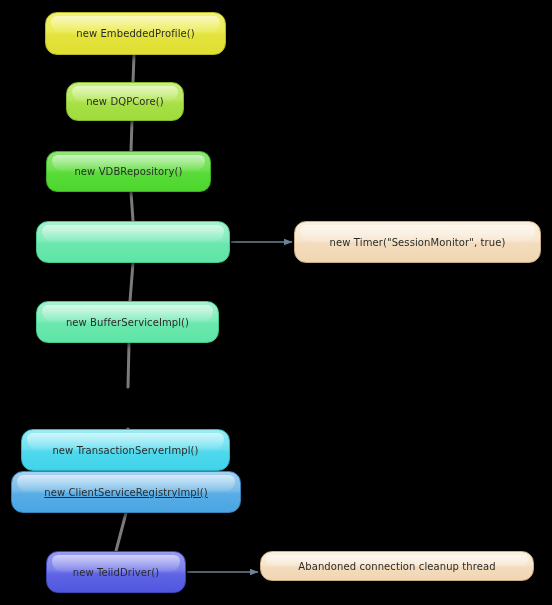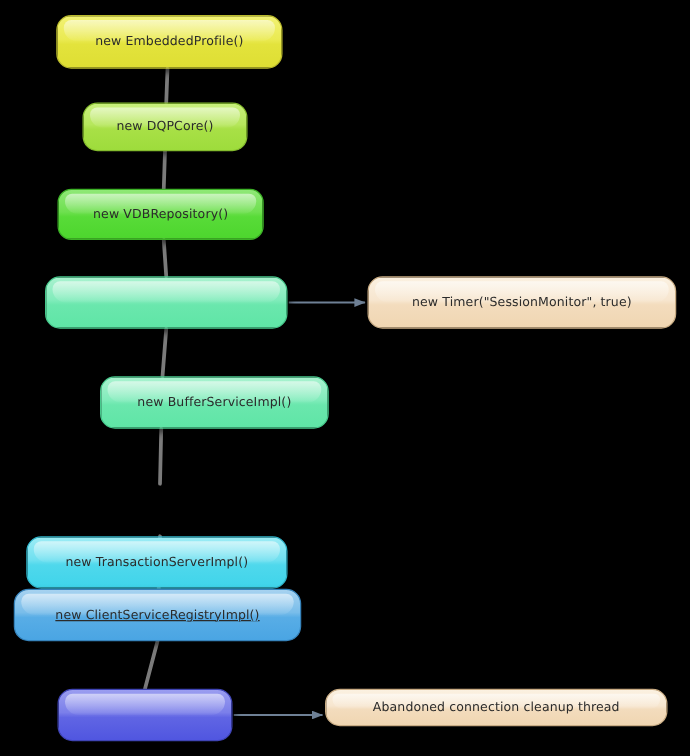--- a/index.html
+++ b/index.html
@@ -94,56 +94,57 @@
       <line x1="231" y1="242" x2="292" y2="242" marker-end="url(#arrowhead)"></line>
       <line x1="187" y1="572" x2="258" y2="572" marker-end="url(#arrowhead)"></line>
     </g>
   </svg>
 
   <div class="node n-yellow" style="left:45px; top:12px; width:181px; height:43px;">
     <span class="gloss"></span>
     <span class="label">new EmbeddedProfile()</span>
   </div>
 
-  <div class="node n-lime" style="left:66px; top:82px; width:132px; height:39px;">
+  <div class="node n-lime" style="left:66px; top:82px; width:118px; height:39px;">
     <span class="gloss"></span>
     <span class="label">new DQPCore()</span>
   </div>
 
   <div class="node n-green" style="left:46px; top:151px; width:165px; height:41px;">
     <span class="gloss"></span>
     <span class="label">new VDBRepository()</span>
   </div>
 
   <div class="node n-mint" style="left:36px; top:221px; width:194px; height:42px;">
     <span class="gloss"></span>
   </div>
 
   <div class="node n-beige" style="left:294px; top:221px; width:247px; height:42px;">
     <span class="gloss"></span>
     <span class="label">new Timer("SessionMonitor", true)</span>
   </div>
 
-  <div class="node n-mint" style="left:36px; top:301px; width:183px; height:42px;margin-left:44px;">
+  <div class="node n-mint" style="left:36px; top:301px; width:183px; height:42px;">
     <span class="gloss"></span>
     <span class="label">new BufferServiceImpl()</span>
   </div>
 
   <div class="node n-cyan" style="left:21px; top:387px; width:209px; height:42px;">
     <span class="gloss"></span>
     <span class="label">new TransactionServerImpl()</span>
   </div>
 
   <div class="node n-blue" style="left:11px; top:471px; width:230px; height:42px;text-decoration:underline;">
     <span class="gloss"></span>
     <span class="label">new ClientServiceRegistryImpl()</span>
   </div>
 
   <div class="node n-indigo" style="left:46px; top:551px; width:140px; height:42px;">
     <span class="gloss"></span>
+    <span class="label">new TeiidDriver()</span>
   </div>
 
   <div class="node n-beige" style="left:260px; top:551px; width:274px; height:30px;">
     <span class="gloss"></span>
     <span class="label">Abandoned connection cleanup thread</span>
   </div>
 
 </div>
 
 </body></html>

